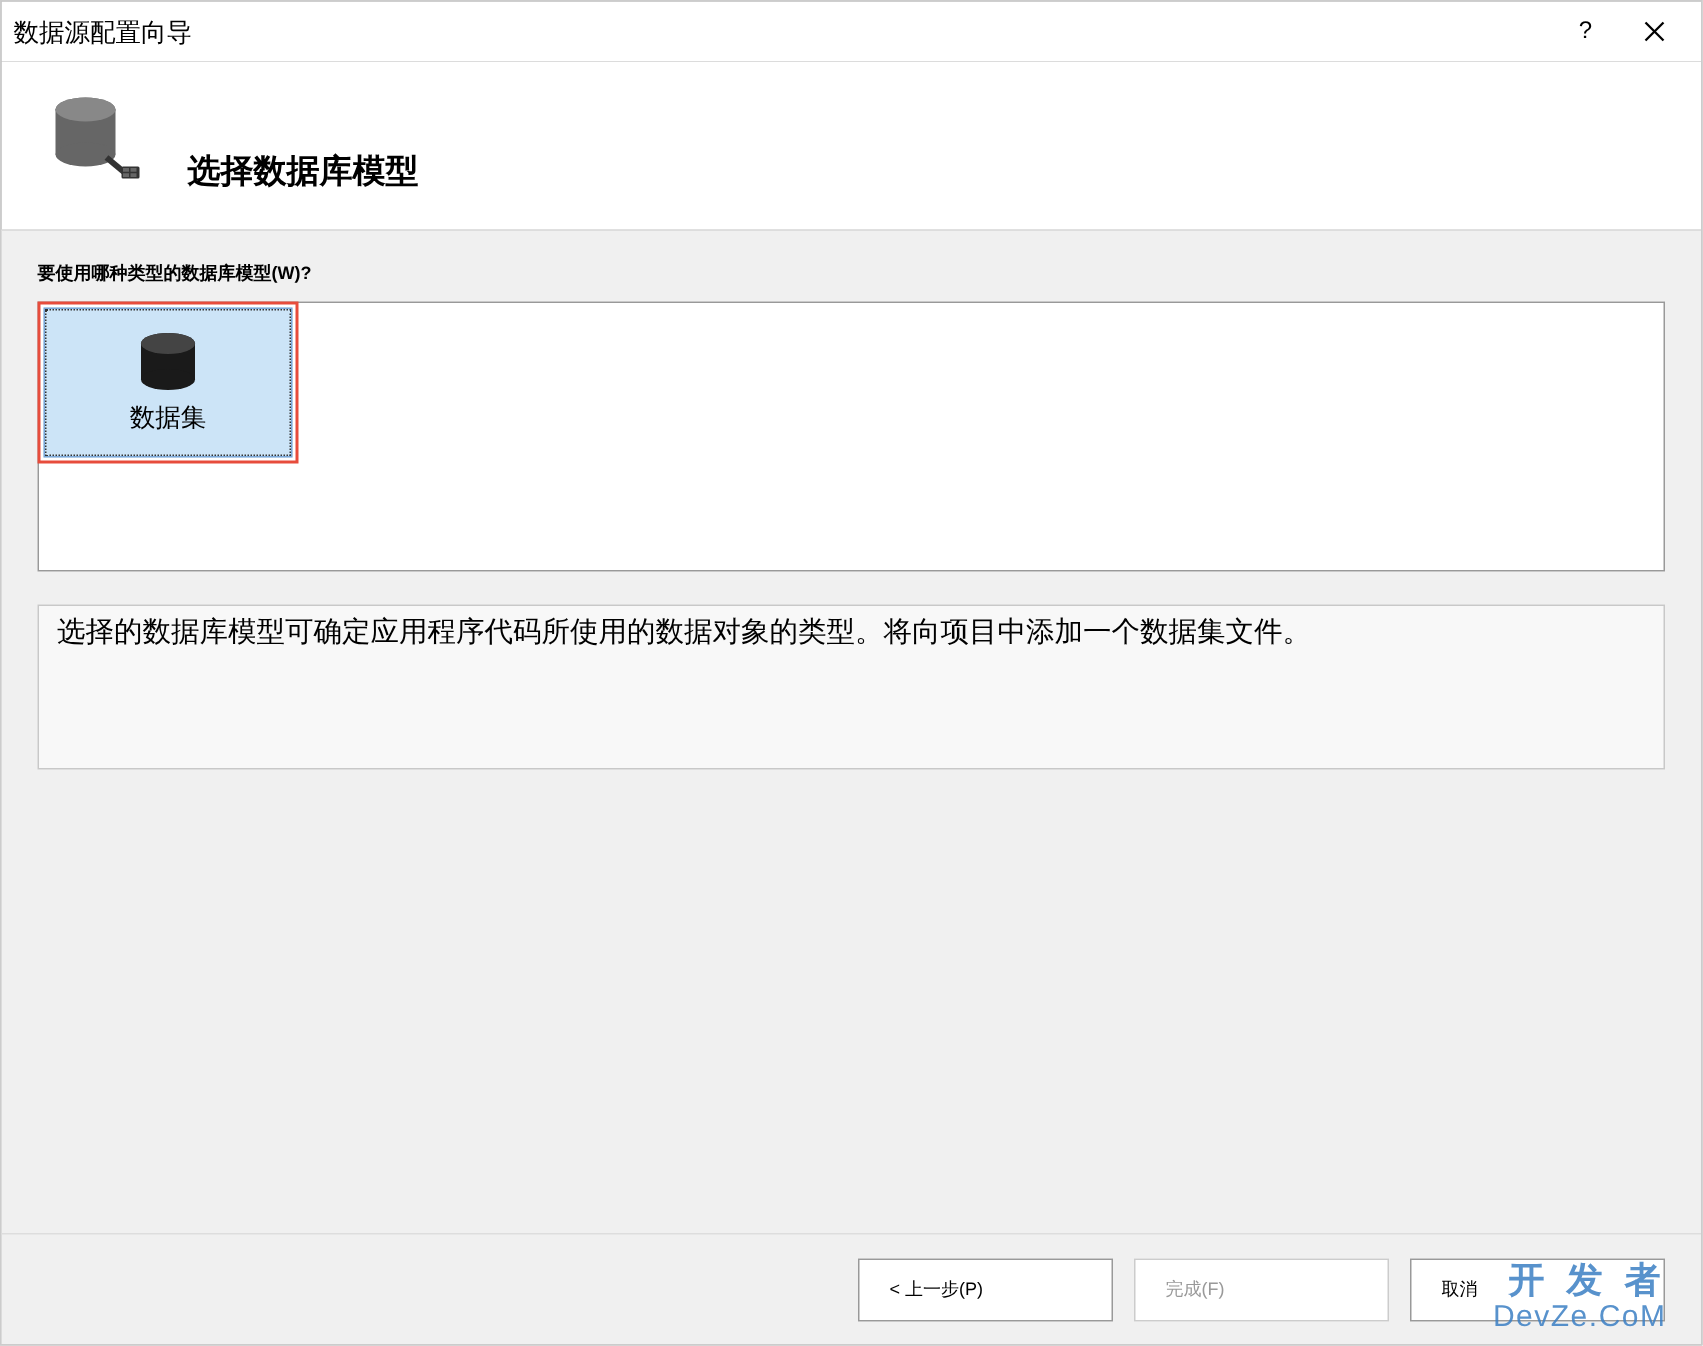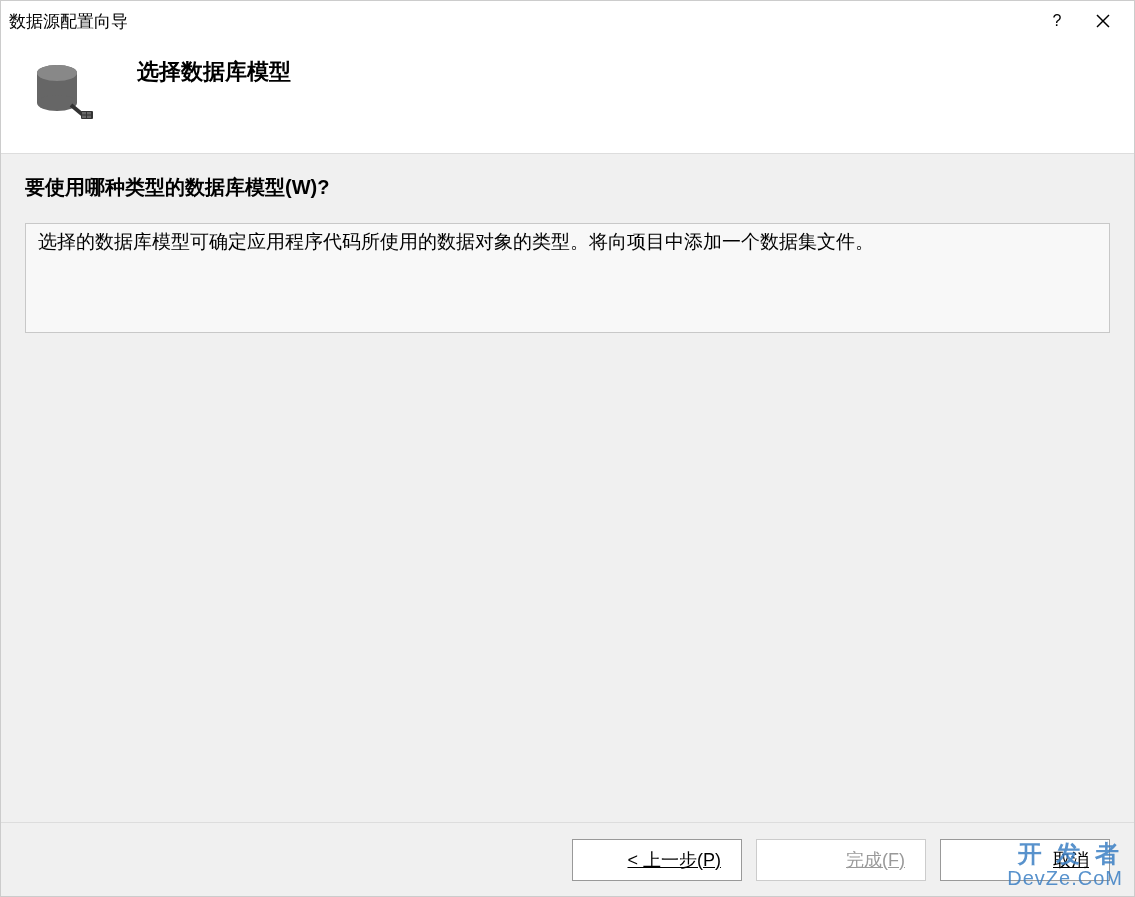--- a/index.html
+++ b/index.html
@@ -48,22 +48,22 @@
     .titlebar .help-btn {
       font-size: 16px;
     }
     .titlebar .close-btn svg {
       width: 14px;
       height: 14px;
     }
     .header-section {
       padding: 16px 24px 24px 24px;
       display: flex;
-      align-items: flex-start;
-      gap: 40px;
+      align-items: flex-end;
+      gap: 28px;
       background: #fff;
     }
     .header-icon {
       width: 72px;
       height: 72px;
       display: flex;
       align-items: center;
       justify-content: center;
     }
     .header-title {
@@ -71,21 +71,21 @@
       font-weight: bold;
       color: #000;
     }
     .content-area {
       padding: 20px 24px;
       flex: 1;
       background: #f0f0f0;
       border-top: 1px solid #ddd;
     }
     .prompt-label {
-      font-size: 20px;
+      font-size: 12px;
       font-weight: bold;
       color: #000;
       margin-bottom: 10px;
     }
     .model-list {
       background: #fff;
       border: 1px solid #999;
       height: 180px;
       padding: 0;
       display: flex;
@@ -136,40 +136,39 @@
       gap: 14px;
       padding: 0 24px;
       background: #f0f0f0;
       border-top: 1px solid #ddd;
     }
     .wizard-btn {
       min-width: 170px;
       height: 42px;
       background: #fff;
       border: 1px solid #999;
-      font-size: 18px;
+      font-size: 12px;
       color: #000;
       cursor: pointer;
       display: flex;
       align-items: center;
-      justify-content: flex-end;
+      justify-content: flex-start;
       padding: 0 20px;
-      text-decoration: underline;
     }
     .wizard-btn.primary {
       border: 2px solid #0078d4;
     }
     .wizard-btn.disabled {
       color: #999;
       border-color: #ccc;
       cursor: default;
     }
     .watermark {
       position: absolute;
-      right: 12px;
+      right: 24px;
       bottom: 8px;
       font-size: 24px;
       color: #3b7fc4;
       font-weight: bold;
       letter-spacing: 4px;
       pointer-events: none;
       text-align: right;
       line-height: 1.1;
       opacity: 0.85;
     }
@@ -219,20 +218,33 @@
         <rect x="62" y="58.5" width="4" height="2.5" fill="#666"></rect>
       </svg>
     </div>
     <div class="header-title">选择数据库模型</div>
   </div>
 
   <div class="content-outer">
     <div class="content-area">
       <div class="prompt-label">要使用哪种类型的数据库模型(W)?</div>
 
+      <div class="model-list">
+        <div class="model-item-wrap">
+          <div class="model-item">
+            <svg class="db-icon" viewBox="0 0 48 40">
+              <ellipse cx="24" cy="8" rx="18" ry="7" fill="#1a1a1a"></ellipse>
+              <rect x="6" y="8" width="36" height="24" fill="#1a1a1a"></rect>
+              <ellipse cx="24" cy="32" rx="18" ry="7" fill="#1a1a1a"></ellipse>
+              <ellipse cx="24" cy="8" rx="18" ry="7" fill="#444"></ellipse>
+            </svg>
+            <span class="item-label">数据集</span>
+          </div>
+        </div>
+      </div>
 
       <div class="description-box">
         <span>选择的数据库模型可确定应用程序代码所使用的数据对象的类型。将向项目中添加一个数据集文件。</span>
       </div>
     </div>
 
     <div class="button-bar">
       <button class="wizard-btn">
         <span>&lt; 上一步(P)</span>
       </button>

